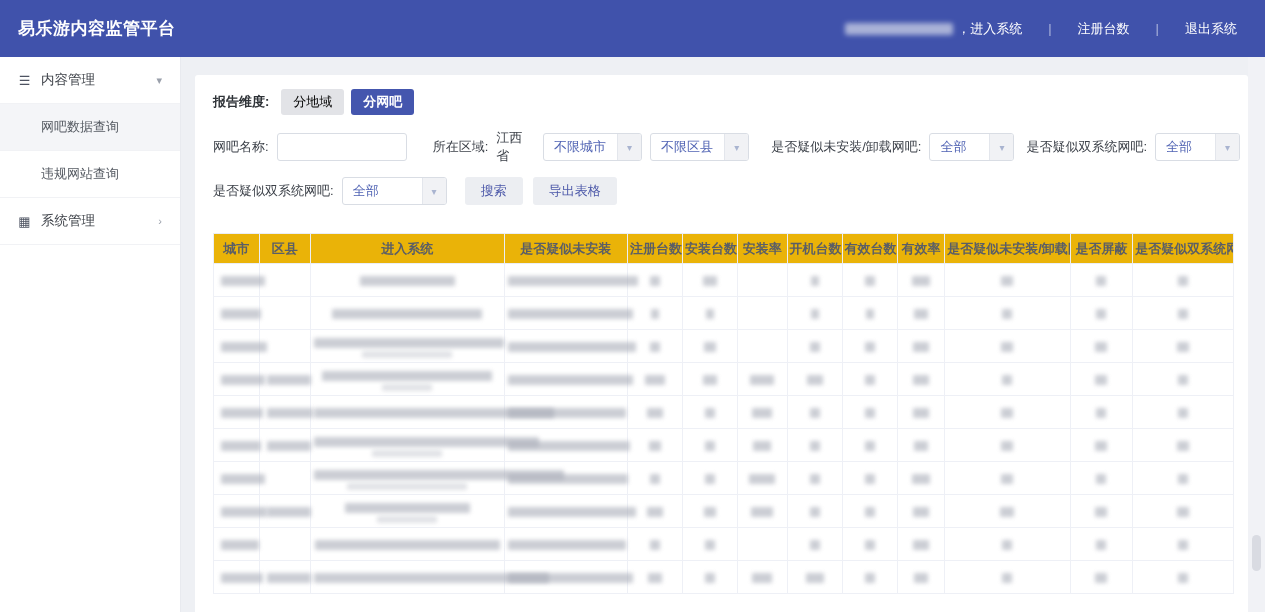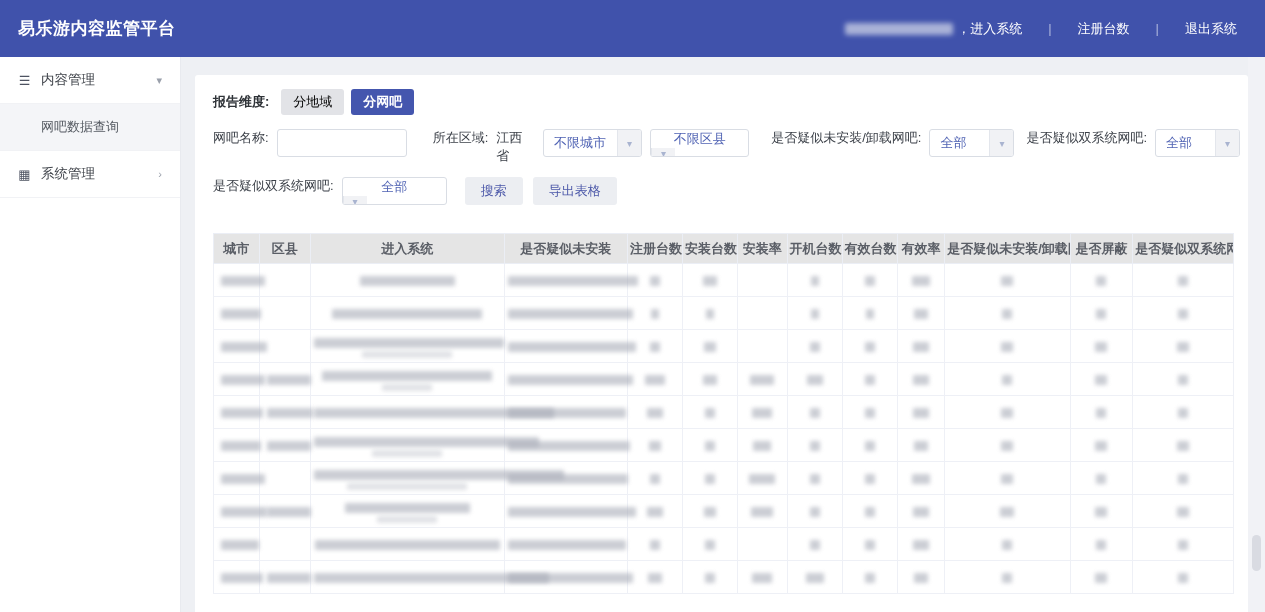--- a/index.html
+++ b/index.html
@@ -38,35 +38,35 @@
 
   
   .dim-row{display:flex;align-items:center;padding:14px 0 6px 18px;}
   .dim-label{font-weight:bold;color:#2f3338;margin-right:12px;}
   .dim-tab{height:26px;padding:0 12px;border:none;border-radius:3px;font-size:13px;margin-right:7px;cursor:pointer;display:inline-flex;align-items:center;font-family:inherit;}
   .dim-tab.inactive{background:#e2e3e7;color:#000000;}
   .dim-tab.active{background:#4456ae;color:#fff;font-weight:bold;}
 
   
   .filters{padding:8px 0 2px 18px;}
-  .f-row{display:flex;align-items:flex-start;margin-bottom:12px;flex-wrap:nowrap;}
+  .f-row{display:flex;align-items:center;margin-bottom:12px;flex-wrap:nowrap;}
   .f-label{color:var(--label);margin-right:8px;white-space:nowrap;}
   .f-val{color:var(--label);margin-right:10px;}
   .t-input{width:130px;height:28px;border:1px solid #d9dde4;border-radius:3px;outline:none;padding:0 8px;font-family:inherit;font-size:13px;margin-right:26px;}
   .sel{height:28px;border:1px solid #d9dde4;border-radius:3px;background:#fff;display:inline-flex;align-items:center;cursor:pointer;margin-right:8px;overflow:hidden;}
   .sel .sel-text{color:var(--select-text);padding:0 10px;flex:1;white-space:nowrap;}
   .sel .sel-caret{width:24px;align-self:stretch;background:#f1f2f5;border-left:1px solid #e3e6ec;display:flex;align-items:center;justify-content:center;color:#a9b4d0;font-size:10px;}
   .sel.w105{width:105px;} .sel.w90{width:90px;}
-  .gap18{margin-right:18px;flex-direction:column;} .gap22{margin-left:4px;}
+  .gap18{margin-right:18px;} .gap22{margin-left:4px;}
   .btn{height:28px;border:none;border-radius:3px;background:#eceef2;color:var(--link);font-size:13px;padding:0 16px;cursor:pointer;margin-right:10px;font-family:inherit;}
 
   
   .table-wrap{padding:14px 14px 0 18px;}
   table{width:100%;border-collapse:collapse;table-layout:fixed;}
-  th{height:30px;font-size:13px;font-weight:bold;color:var(--th);border:1px solid var(--border);background:#e5e5e5;padding:0 2px;white-space:nowrap;overflow:hidden;}
+  th{height:30px;font-size:13px;font-weight:bold;color:var(--th);border:1px solid var(--border);background:#eab308;padding:0 2px;white-space:nowrap;overflow:hidden;}
   td{height:33px;border:1px solid #eef0f6;text-align:center;vertical-align:middle;padding:0 3px;}
   td.al{text-align:left;padding-left:7px;}
   .rblock{display:inline-block;height:10px;border-radius:1px;background:var(--blur);filter:blur(2.3px);opacity:.6;vertical-align:middle;}
   .rblock.sub{height:7px;opacity:.35;margin-top:2px;display:block;margin-left:auto;margin-right:auto;}
 
   
   .pg-scroll{position:fixed;top:57px;right:0;width:17px;height:555px;background:#f1f2f6;}
   .pg-thumb{position:absolute;left:4px;top:478px;width:9px;height:36px;border-radius:5px;background:#d9dbe2;}
 </style>
 </head>
@@ -87,20 +87,21 @@
 <div class="layout">
 
   <aside class="sidebar">
     <div class="menu-row">
       <span class="mi">☰</span>
       <span>内容管理</span>
       <span class="chev">▾</span>
     </div>
     <nav id="submenu">
         <div class="submenu-item active">网吧数据查询</div>
+        <div class="submenu-item">违规网站查询</div>
       </nav>
     <div class="menu-row">
       <span class="mi">▦</span>
       <span>系统管理</span>
       <span class="chev">›</span>
     </div>
   </aside>
 
   <div class="main">
     <div class="panel">

